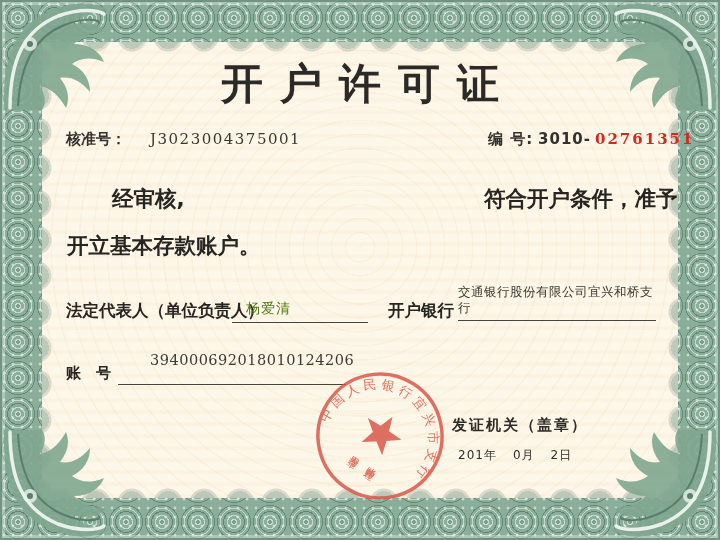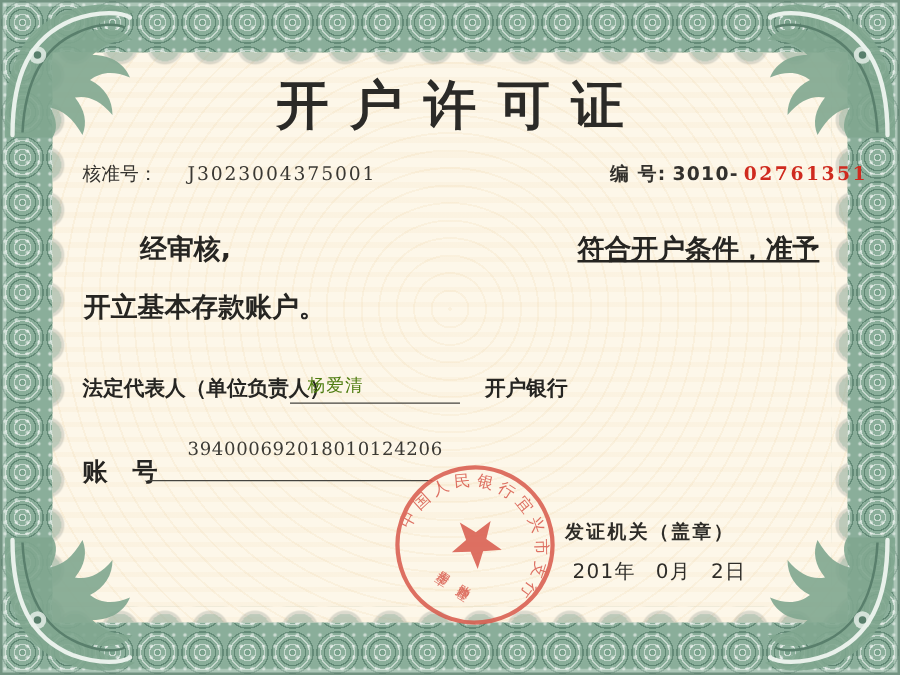--- a/index.html
+++ b/index.html
@@ -55,46 +55,46 @@
   .c-br{right:0;bottom:0;transform:scale(-1,-1);}
   .abs{position:absolute;}
   .ink{color:#2e2c28;}
   .title{
     left:0;right:0;top:56px;text-align:center;
     font-family:"DejaVu Serif","Liberation Serif",serif;
     font-weight:700;font-size:42px;letter-spacing:17px;padding-left:17px;
     color:#2b2a27;
   }
   .row-approval{left:66px;top:130px;font-size:15px;}
-  .lbl{font-weight:400;color:#33312d;margin-top:40px;}
+  .lbl{font-weight:700;color:#33312d;margin-top:40px;}
   .row-approval .val{font-family:"DejaVu Serif","Liberation Serif",serif;letter-spacing:1.5px;margin-left:24px;color:#3a3833;}
   .row-serial{left:488px;top:130px;font-size:15px;}
   .row-serial .pre{font-weight:700;color:#33312d;letter-spacing:1px;}
   .serial-num{color:#cf2a1f;font-family:"DejaVu Serif","Liberation Serif",serif;font-weight:700;letter-spacing:2px;margin-left:4px;text-align:center;}
 
   .t-big{font-weight:700;font-size:21.5px;color:#262522;}
   .t-shenhe{left:112px;top:184px;}
   .company-box{left:188px;top:170px;width:268px;height:37px;border-bottom:1.5px solid #45443f;display:flex;align-items:flex-end;}
   .company-box span{font-family:"DejaVu Serif","Liberation Serif",serif;font-size:14px;color:#3c3a34;padding:0 0 4px 8px;letter-spacing:1px;}
-  .t-suffix{left:462px;top:184px;text-decoration:underline;}
+  .t-suffix{left:484px;top:184px;}
   .t-line2{left:67px;top:231px;}
 
   .t-mid{font-weight:700;font-size:16.5px;color:#262522;}
   .lbl-legal{left:66px;top:300px;}
   .legal-box{left:232px;top:288px;width:136px;height:34px;border-bottom:1.5px solid #45443f;display:flex;align-items:flex-end;}
   .legal-box span{font-family:"DejaVu Serif","Liberation Serif",serif;font-size:14px;color:#4d7c0f;padding:0 0 4px 14px;letter-spacing:1px;}
   .lbl-bank{left:388px;top:300px;}
   .bank-box{left:458px;top:284px;width:198px;border-bottom:1.5px solid #45443f;padding-bottom:4px;}
   .bank-box span{font-family:"DejaVu Serif","Liberation Serif",serif;font-size:12.5px;line-height:16px;color:#3c3a34;letter-spacing:.5px;display:block;}
-  .lbl-account{left:66px;top:364px;font-size:20px;font-family:Liberation Serif, serif;}
+  .lbl-account{left:66px;top:364px;font-size:15px;font-family:Liberation Serif, serif;}
   .account-box{left:118px;top:352px;width:228px;height:32px;border-bottom:1.5px solid #45443f;display:flex;align-items:flex-start;}
   .account-box span{font-family:"DejaVu Serif","Liberation Serif",serif;font-size:14.5px;color:#3c3a34;padding:0 0 3px 32px;letter-spacing:.5px;}
 
   .issuer{left:452px;top:416px;font-weight:700;font-size:15px;letter-spacing:2px;color:#2e2c28;}
-  .date-row{left:458px;top:447px;font-size:16px;color:#2e2c28;}
+  .date-row{left:458px;top:447px;font-size:12px;color:#2e2c28;}
   .date-row span{margin-right:16px;letter-spacing:1px;}
 
   
   .stamp{left:296px;top:352px;width:168px;height:168px;opacity:.85;}
 </style>
 </head>
 <body>
 
 <div class="cert">
 
@@ -146,20 +146,23 @@
 
   <div class="abs t-big t-shenhe">经审核,</div>
   <div class="abs t-big t-suffix">符合开户条件，准予</div>
   <div class="abs t-big t-line2">开立基本存款账户。</div>
 
   <div class="abs t-mid lbl-legal">法定代表人（单位负责人）</div>
   <div class="abs legal-box">
     <span>杨爱清</span>
   </div>
   <div class="abs t-mid lbl-bank">开户银行</div>
+  <div class="abs bank-box">
+    <span>交通银行股份有限公司宜兴和桥支行</span>
+  </div>
 
   <div class="abs t-mid lbl-account">账　号</div>
   <div class="abs account-box">
     <span>394000692018010124206</span>
   </div>
 
   <div class="abs issuer">发证机关（盖章）</div>
   <div class="abs date-row">
     <span>201年</span><span>0月</span><span>2日</span>
   </div>

